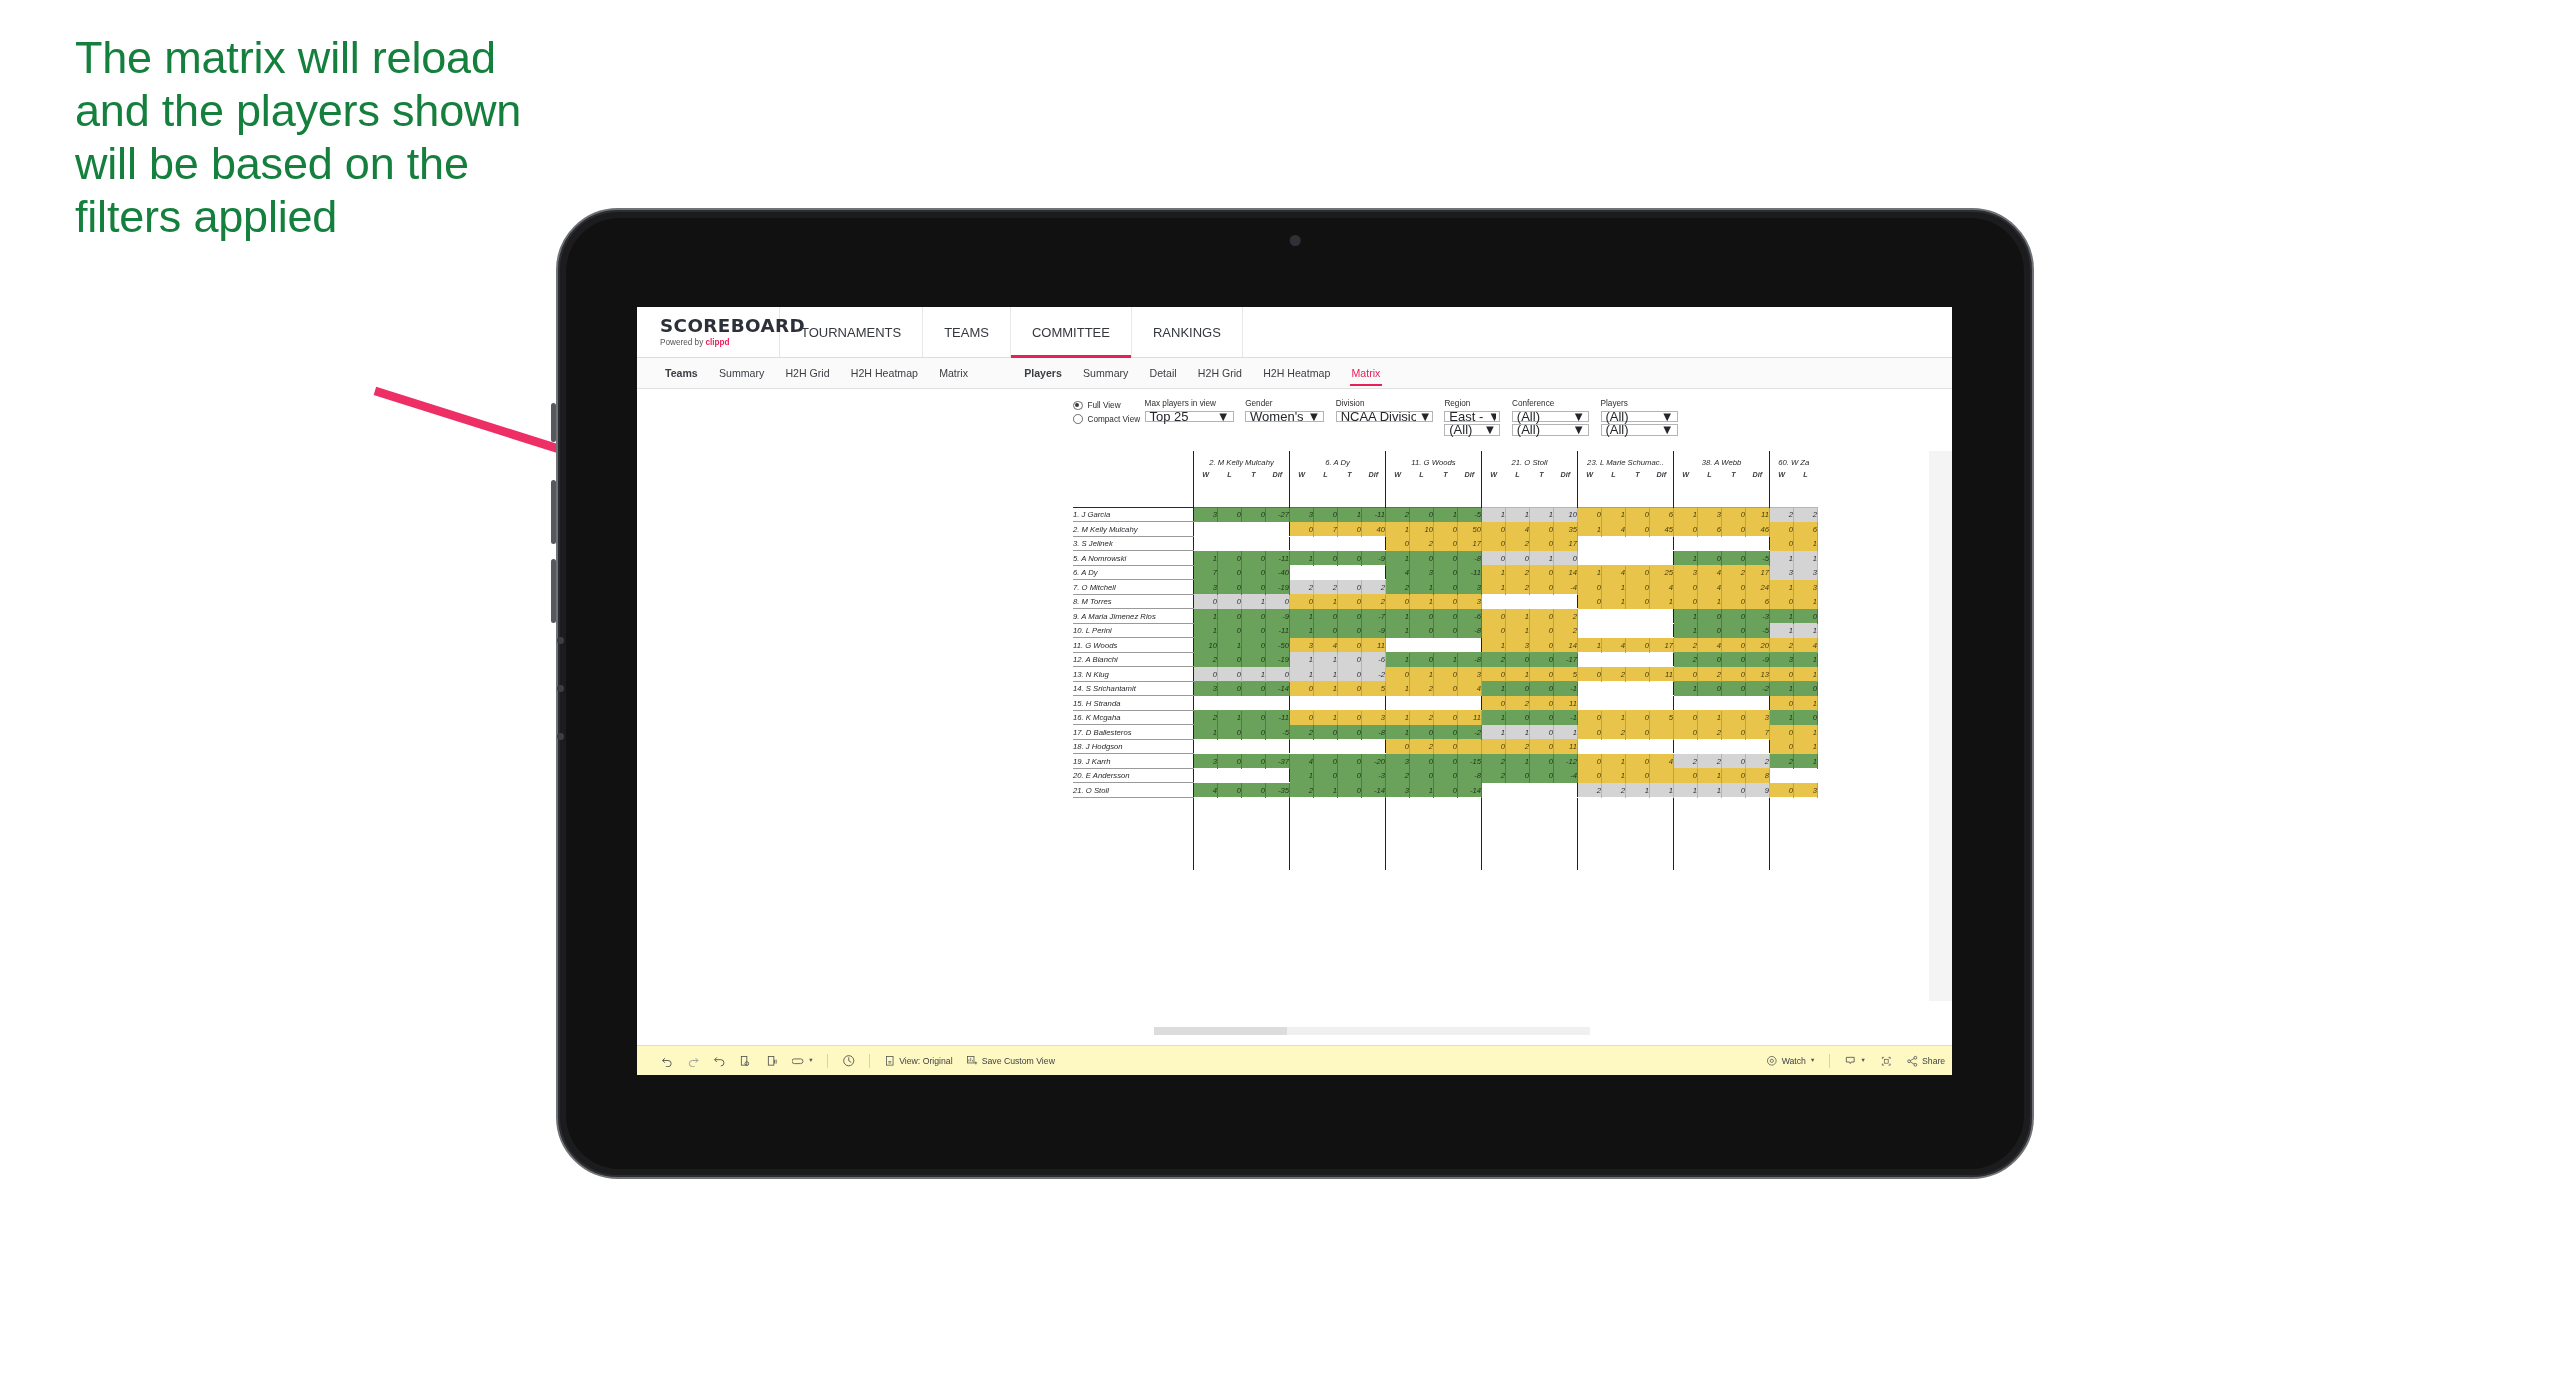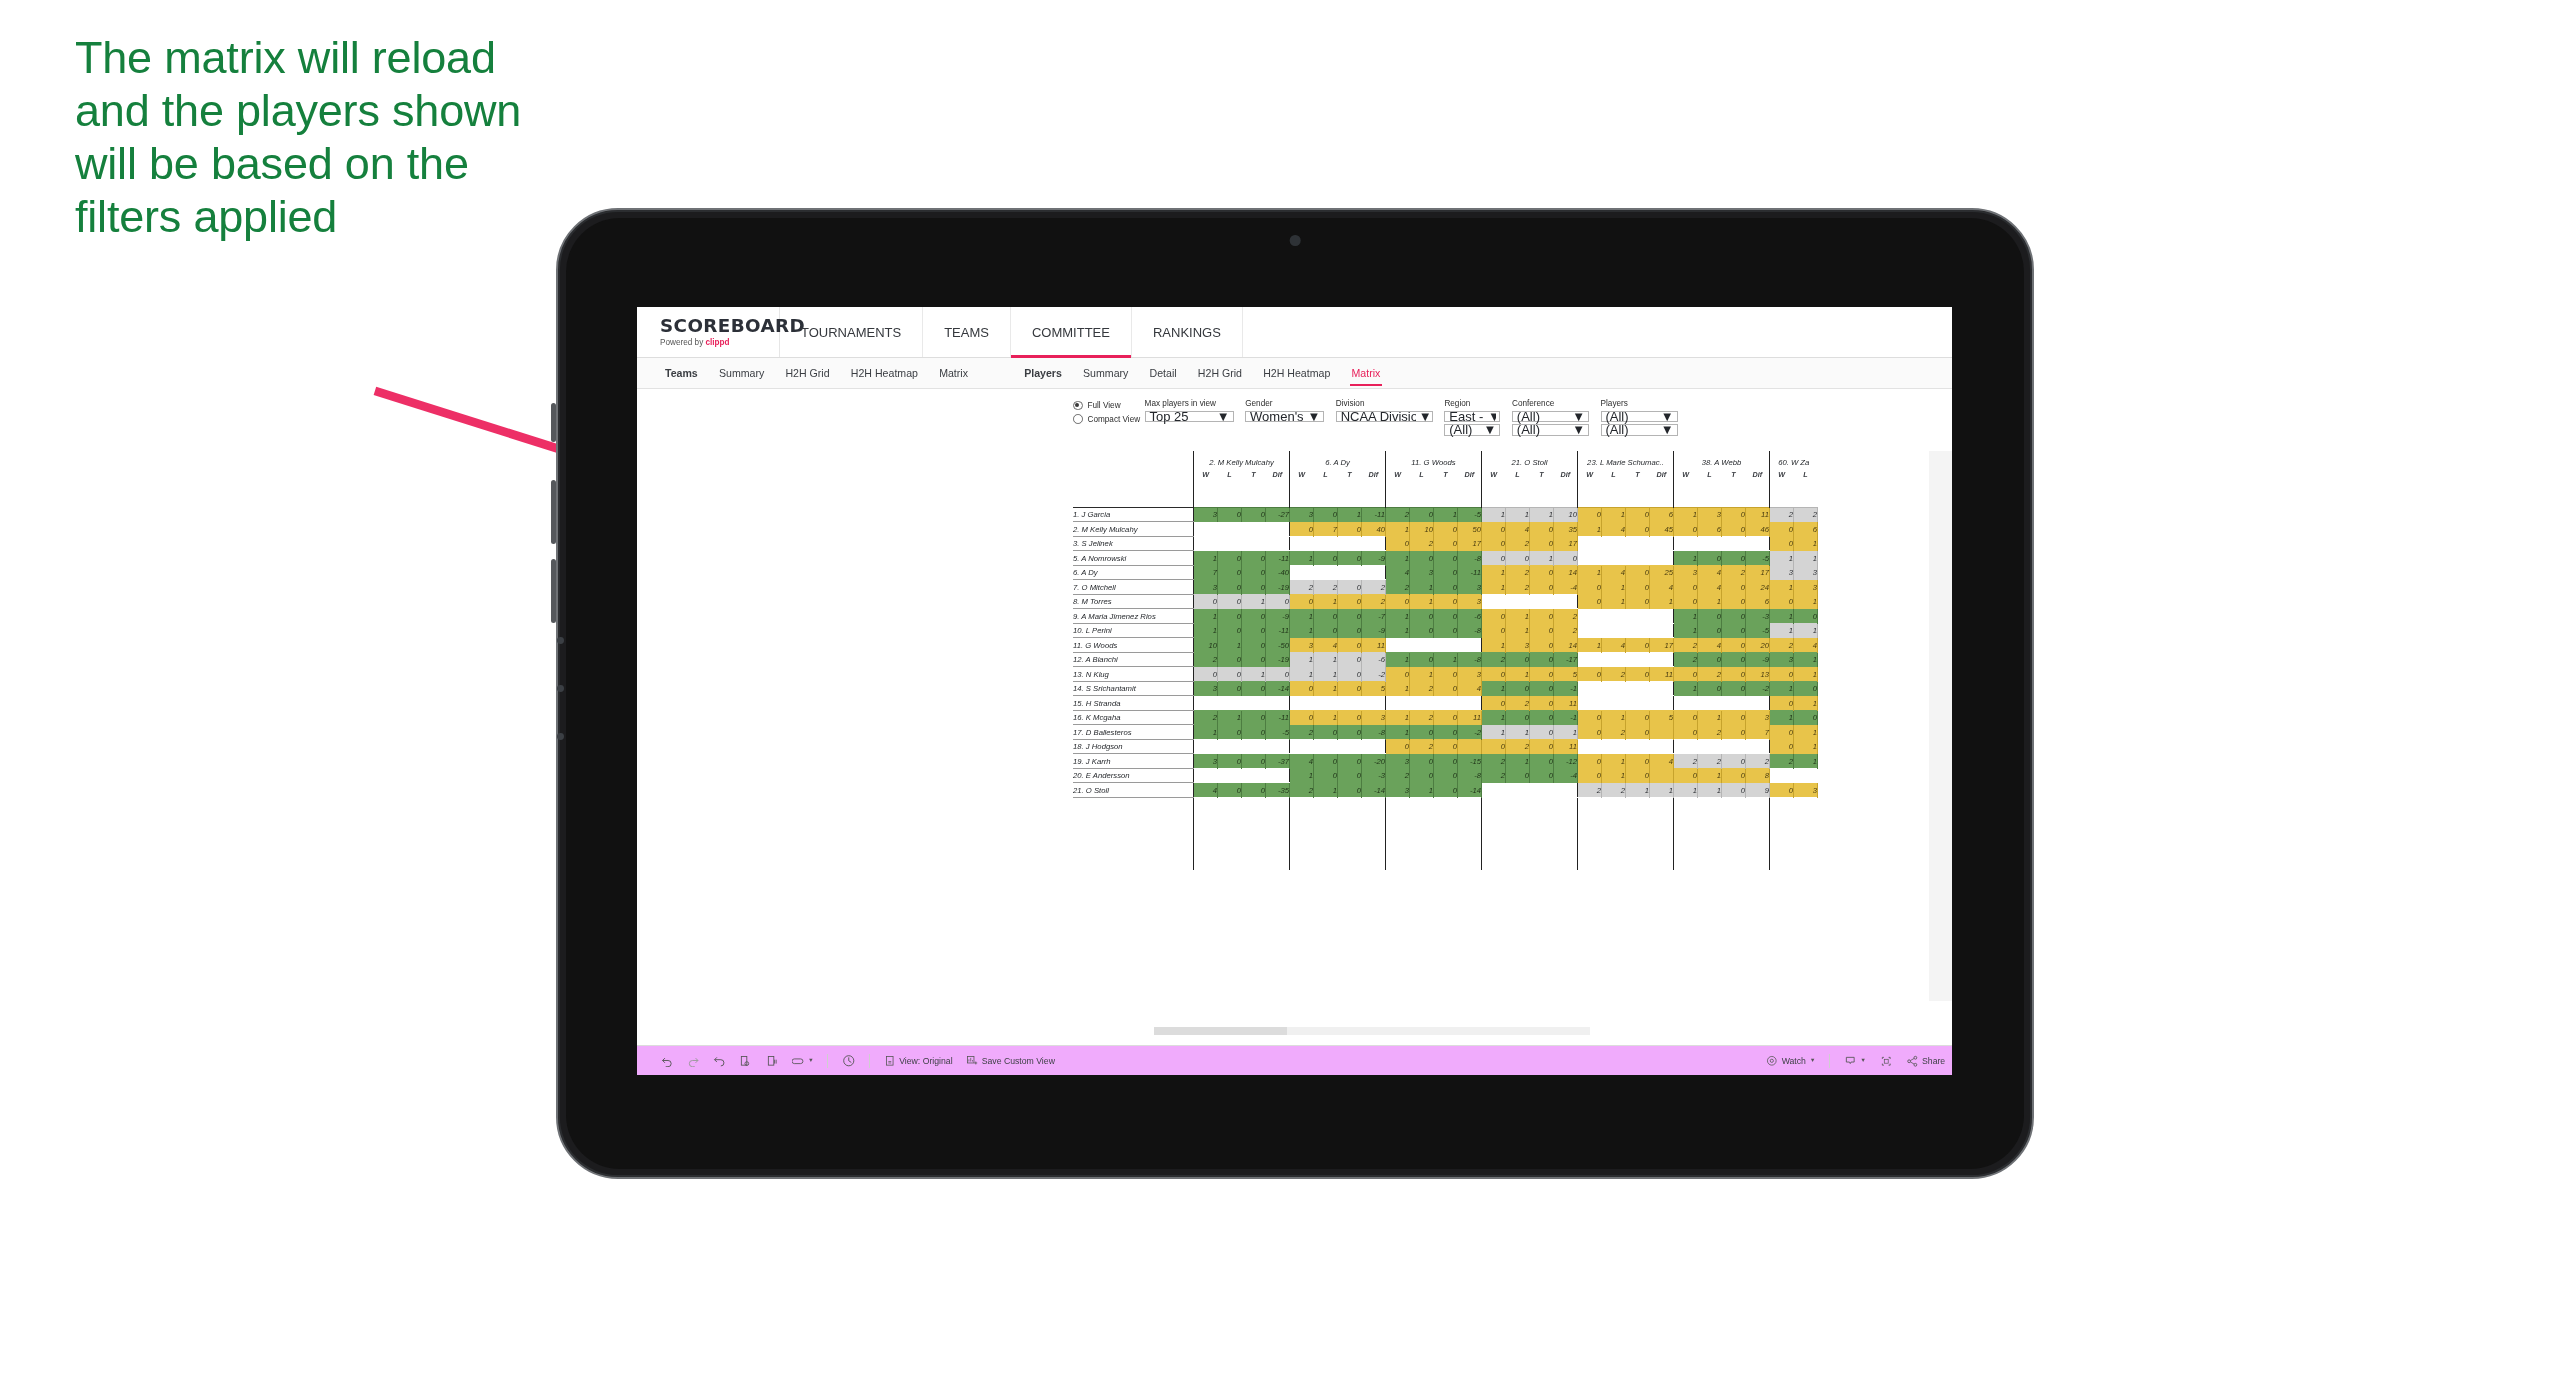--- a/index.html
+++ b/index.html
@@ -131,21 +131,21 @@
 
   
   .hscroll{position:absolute;left:517px;bottom:9.7px;width:436px;height:8.7px;background:#f0f0f0;}
   .hscroll-thumb{width:133px;height:8.7px;background:#dcdcdc;}
 
   
   .rightshade{position:absolute;right:0;top:62px;width:23px;bottom:44px;background:#f4f4f4;}
 
   
   .toolbar{
-    position:absolute;left:0;right:0;bottom:0;height:31px;background:#f0abfc;
+    position:absolute;left:0;right:0;bottom:0;height:31px;background:#fef9c3;
     border-top:1px solid #dcdcdc;display:flex;align-items:center;padding-left:17.4px;
     box-sizing:border-box;
   }
   .tbi{display:flex;align-items:center;height:100%;padding:0 6.8px;color:#4a4d52;}
   .tbi .lbl{font-size:8.7px;color:#3c3f44;margin-left:3.9px;white-space:nowrap;}
   .vsep{width:1px;height:13.5px;background:#cfcfcf;margin:0 6.8px;}
   .spacer-flex{flex:1;}
   svg{display:block;}
 </style>
 </head>

